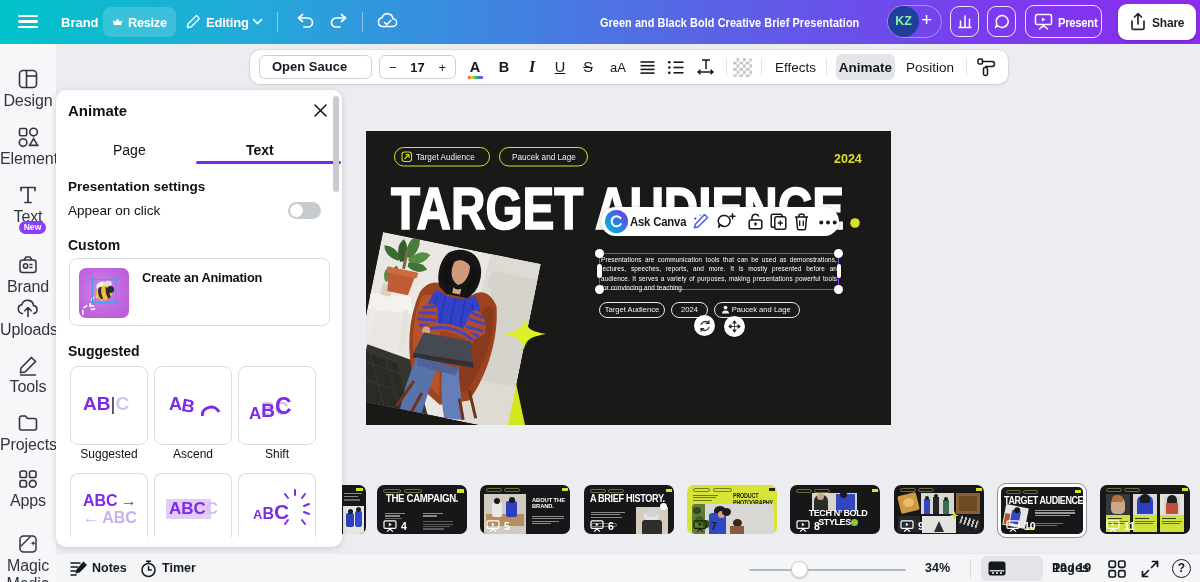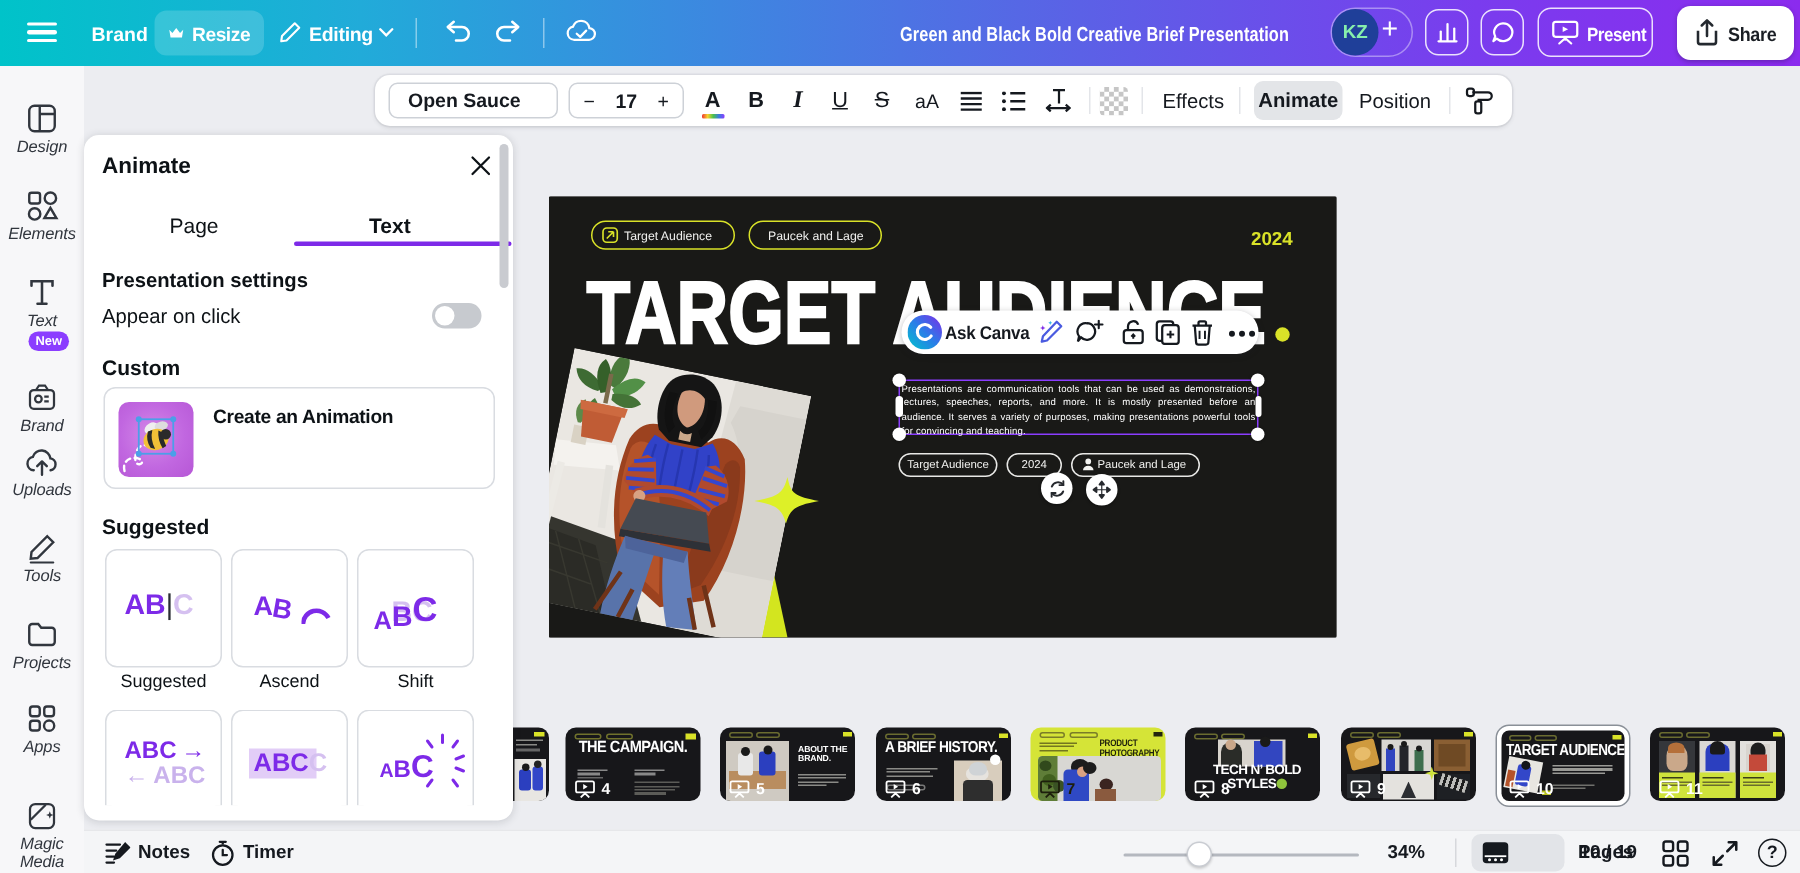--- a/index.html
+++ b/index.html
@@ -20,21 +20,21 @@
 #toolbar { position:absolute; left:250px; top:50px; width:758px; height:34px; background:#fff; border-radius:10px; box-shadow:0 0 0 1px rgba(50,55,65,.06), 0 1px 3px rgba(50,55,65,.12); display:flex; align-items:center; color:#15191f; }
 #fontbox { position:absolute; left:9px; top:5px; width:113px; height:24px; border:1px solid #cdd1d7; border-radius:6px; font-size:13px; font-weight:700; line-height:22px; padding-left:12px; }
 #sizebox { position:absolute; left:129px; top:5px; width:77px; height:24px; border:1px solid #cdd1d7; border-radius:6px; display:flex; align-items:center; justify-content:space-between; padding:0 9px; font-size:13px; font-weight:700; }
 .tbi { position:absolute; top:0; height:34px; display:flex; align-items:center; justify-content:center; font-size:14.5px; font-weight:700; }
 .tbdiv { position:absolute; top:8px; width:1px; height:18px; background:#e3e5e9; }
 .tblbl { font-size:13.5px; font-weight:700; color:#15191f; }
 
 
 #sidebar { position:absolute; left:0; top:44px; width:56px; height:538px; background:#f7f7f9; }
 .sbitem { position:absolute; left:0; width:56px; text-align:center; color:#31363e; }
-.sbitem .lbl { font-size:11px; color:#31363e; letter-spacing:-.1px;font-style:italic; }
+.sbitem .lbl { font-size:16px; color:#31363e; letter-spacing:-.1px; }
 .sbitem svg { display:block; margin:0 auto 2px auto; }
 #newbadge { position:absolute; left:19px; top:221px; width:27px; height:13px; background:#8b3dff; color:#fff; border-radius:7px; font-size:8.6px; font-weight:700; text-align:center; line-height:13px; }
 
 
 #panel { position:absolute; left:56px; top:90px; width:286px; height:457px; background:#fff; border-radius:10px; box-shadow:0 1px 6px rgba(40,45,55,.18); }
 #panel h1 { font-size:15px; font-weight:700; color:#0d1216; position:absolute; left:12px; top:12px; }
 #pclose { position:absolute; right:14px; top:13px; width:15px; height:15px; }
 .tab { position:absolute; top:52px; font-size:14px; color:#0d1216; }
 #tabline { position:absolute; left:140px; top:71px; width:145px; height:2.5px; background:#7d2ae8; border-radius:2px; }
 .ph1 { position:absolute; left:12px; font-size:13.5px; font-weight:700; color:#0d1216; }

